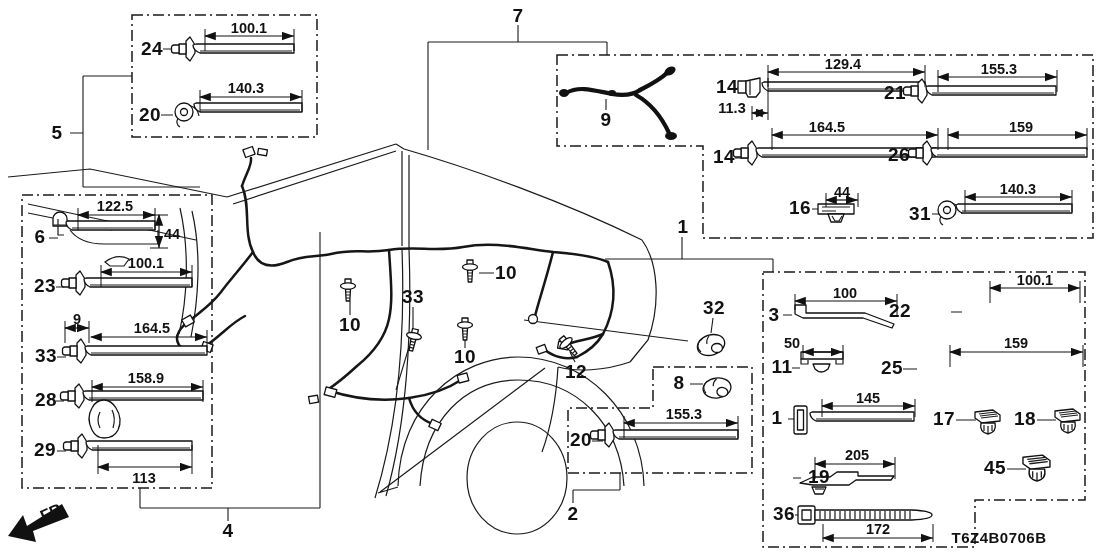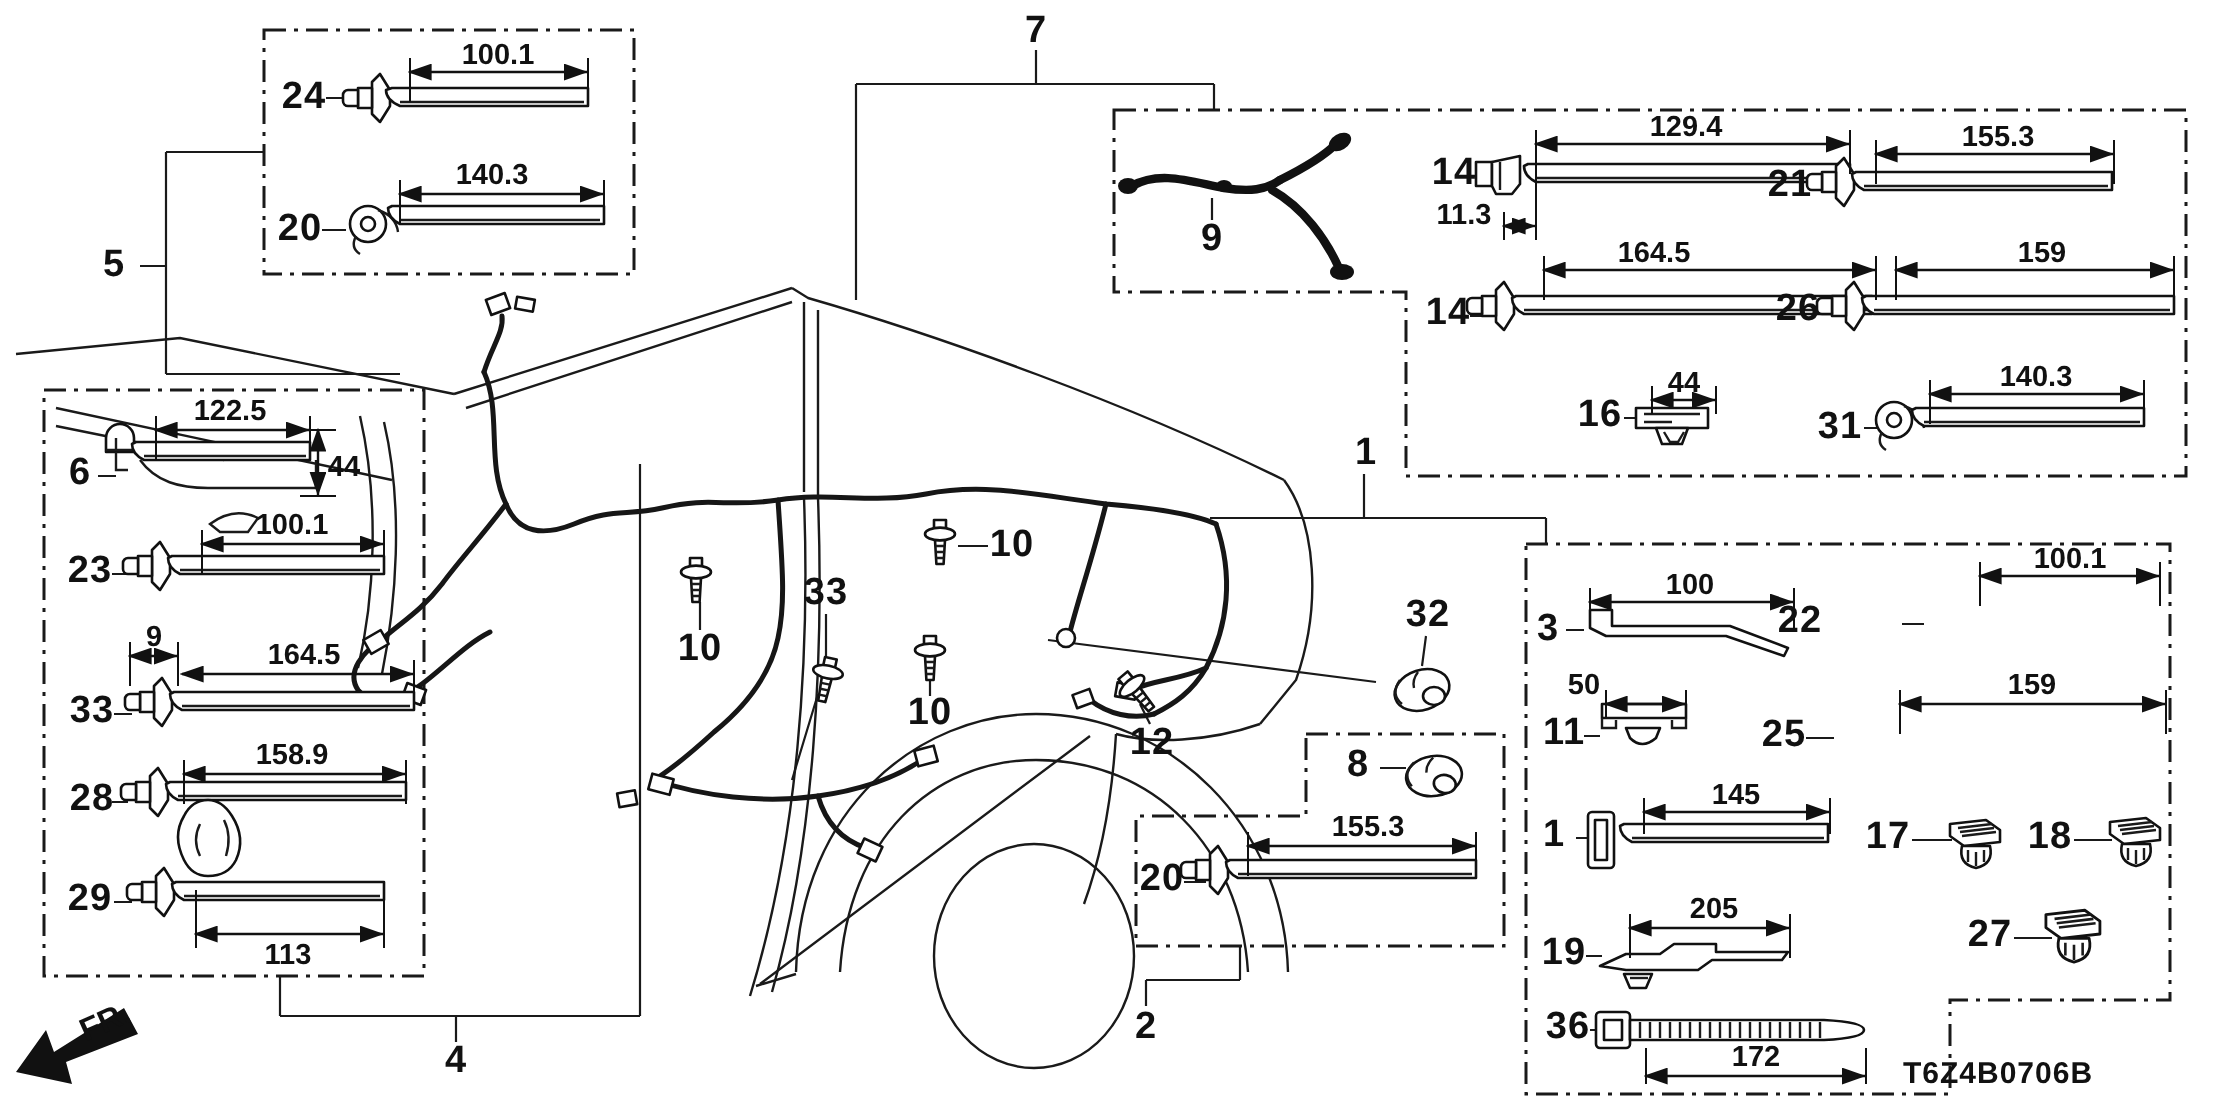--- a/index.html
+++ b/index.html
@@ -351,31 +351,31 @@
   <span class="lbl num" style="left:679px;top:383px">8</span>
   <span class="lbl num" style="left:581px;top:440px">20</span>
   <span class="lbl dim" style="left:684px;top:414px">155.3</span>
 
   <span class="lbl num" style="left:774px;top:315px">3</span>
   <span class="lbl dim" style="left:845px;top:293px">100</span>
   <span class="lbl num" style="left:782px;top:367px">11</span>
   <span class="lbl dim" style="left:792px;top:343px">50</span>
   <span class="lbl num" style="left:777px;top:418px">1</span>
   <span class="lbl dim" style="left:868px;top:398px">145</span>
-  <span class="lbl num" style="left:782px;top:477px">19</span>
+  <span class="lbl num" style="left:819px;top:477px">19</span>
   <span class="lbl dim" style="left:857px;top:455px">205</span>
   <span class="lbl num" style="left:784px;top:514px">36</span>
   <span class="lbl dim" style="left:878px;top:529px">172</span>
   <span class="lbl num" style="left:900px;top:311px">22</span>
   <span class="lbl dim" style="left:1035px;top:280px">100.1</span>
   <span class="lbl num" style="left:892px;top:368px">25</span>
   <span class="lbl dim" style="left:1016px;top:343px">159</span>
   <span class="lbl num" style="left:944px;top:419px">17</span>
   <span class="lbl num" style="left:1025px;top:419px">18</span>
-  <span class="lbl num" style="left:995px;top:468px">27</span>
+  <span class="lbl num" style="left:995px;top:468px">45</span>
 
   <span class="lbl num" style="left:518px;top:16px">7</span>
   <span class="lbl num" style="left:506px;top:273px">10</span>
   <span class="lbl num" style="left:350px;top:325px">10</span>
   <span class="lbl num" style="left:465px;top:357px">10</span>
   <span class="lbl num" style="left:413px;top:297px">33</span>
   <span class="lbl num" style="left:576px;top:372px">12</span>
   <span class="lbl num" style="left:714px;top:308px">32</span>
 
   <span class="lbl code" style="left:999px;top:537px">T6Z4B0706B</span>

